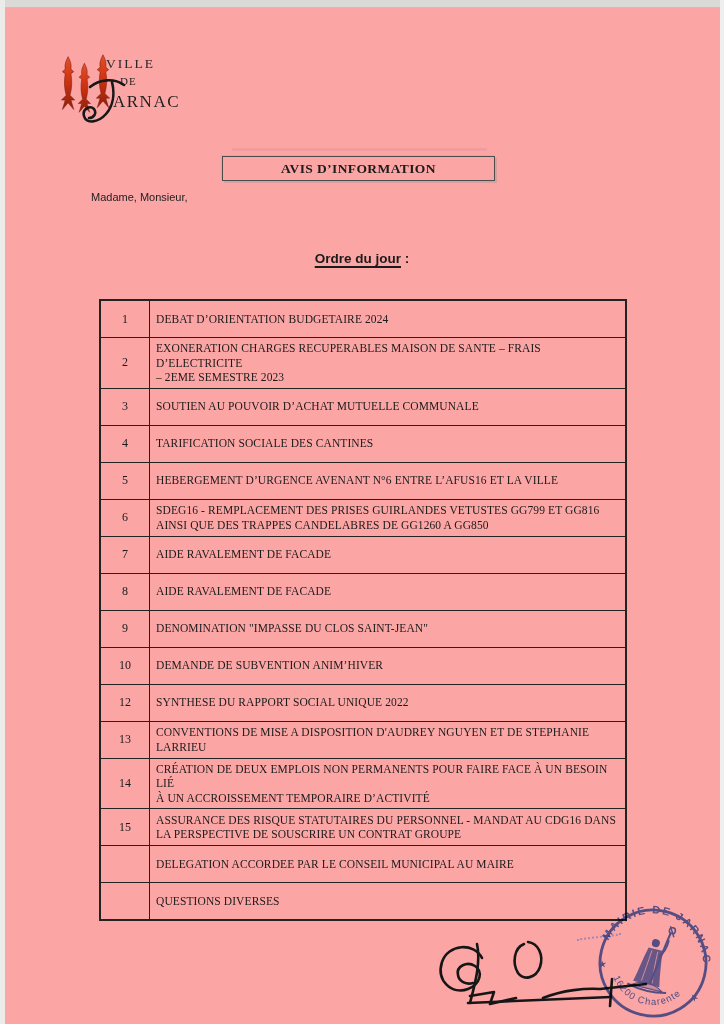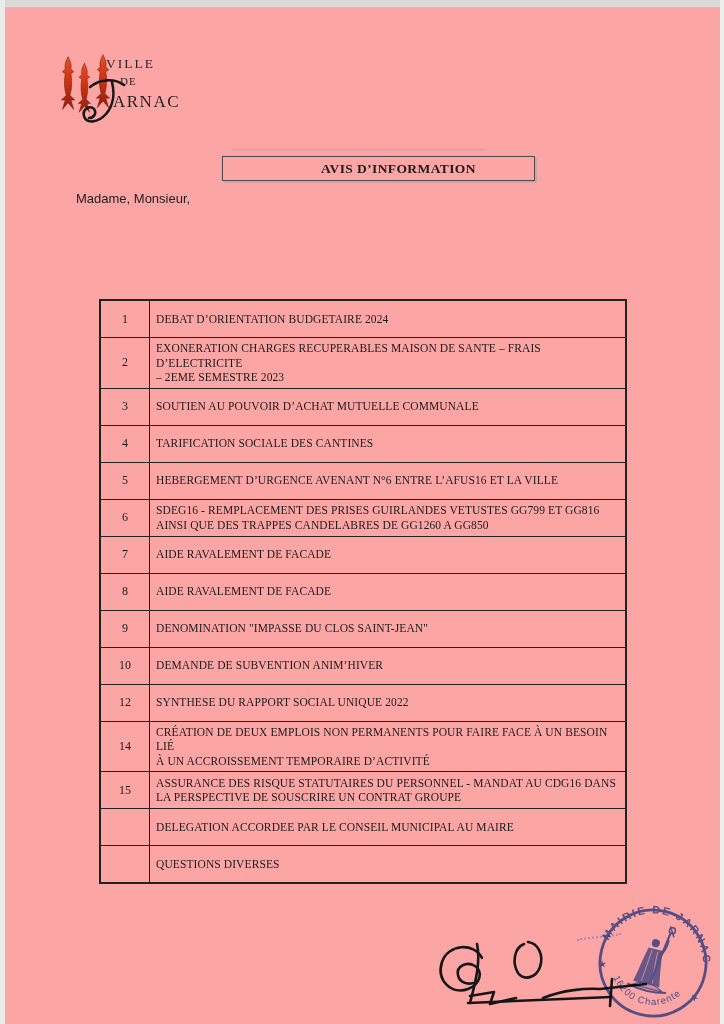--- a/index.html
+++ b/index.html
@@ -18,23 +18,23 @@
              -webkit-mask-image:linear-gradient(to bottom,#000,transparent);mask-image:linear-gradient(to bottom,#000,transparent);}
   .logo-ville{position:absolute;left:106px;top:56px;font-family:"Liberation Serif",serif;font-size:13.5px;letter-spacing:2px;color:#262626;}
   .logo-de{position:absolute;left:120px;top:75px;font-family:"Liberation Serif",serif;font-size:11px;letter-spacing:1px;color:#262626;}
   .logo-j{position:absolute;left:82px;top:78px;}
   .logo-arnac{position:absolute;left:113px;top:92px;font-family:"Liberation Serif",serif;font-size:17px;letter-spacing:1.5px;color:#1f1f1f;}
 
   
   .title-box{position:absolute;left:222px;top:156px;width:271px;height:23px;border:1px solid #4c4c4c;
              box-shadow:2px 2px 0 rgba(150,150,150,.35), -1px -1px 0 rgba(150,150,150,.2);
              text-align:center;line-height:23px;font-family:"Liberation Serif",serif;font-weight:bold;
-             font-size:13.5px;letter-spacing:.4px;color:#1b1b1b;padding-left:40px;}
-
-  .greeting{position:absolute;left:76px;top:191px;font-size:13px;color:#222;}
+             font-size:13.5px;letter-spacing:.4px;color:#1b1b1b;}
+
+  .greeting{position:absolute;left:91px;top:191px;font-size:11px;color:#222;}
   .intro{position:absolute;left:93px;top:223px;font-size:13px;color:#222;}
   .intro .date{font-weight:bold;text-decoration:underline;text-decoration-thickness:1.5px;text-underline-offset:2px;}
   .agenda-heading{position:absolute;left:0;top:251px;width:724px;text-align:center;font-size:13.5px;font-weight:bold;color:#1b1b1b;}
   .agenda-heading .u{text-decoration:underline;text-decoration-thickness:1.5px;text-underline-offset:3px;}
 
   
   .table-wrap{position:absolute;left:99px;top:299px;}
   table.agenda{border-collapse:collapse;width:528px;table-layout:fixed;border:2px solid #222;}
   table.agenda td{border:1.5px solid #222;vertical-align:middle;
                   font-family:"Liberation Serif",serif;color:#1b1b1b;}
@@ -86,20 +86,21 @@
     </svg>
     <div class="logo-arnac">ARNAC</div>
   </div>
 
   <div class="title-box">
     <span>AVIS D’INFORMATION</span>
   </div>
 
   <div class="greeting">Madame, Monsieur,</div>
 
+  <div class="agenda-heading"><span class="u">Ordre du jour</span><span> :</span></div>
 
   <div class="table-wrap">
     <table class="agenda">
       <tbody>
           <tr>
             <td class="num">1</td>
             <td class="txt">DEBAT D’ORIENTATION BUDGETAIRE 2024</td>
           </tr>
           <tr>
             <td class="num">2</td>
@@ -135,20 +136,25 @@
             <td class="num">9</td>
             <td class="txt">DENOMINATION "IMPASSE DU CLOS SAINT-JEAN"</td>
           </tr>
           <tr>
             <td class="num">10</td>
             <td class="txt">DEMANDE DE SUBVENTION ANIM’HIVER</td>
           </tr>
           <tr>
             <td class="num">12</td>
             <td class="txt">SYNTHESE DU RAPPORT SOCIAL UNIQUE 2022</td>
+          </tr>
+          <tr>
+            <td class="num">13</td>
+            <td class="txt">CONVENTIONS DE MISE A DISPOSITION D'AUDREY NGUYEN ET DE STEPHANIE
+LARRIEU</td>
           </tr>
           <tr>
             <td class="num">14</td>
             <td class="txt">CRÉATION DE DEUX EMPLOIS NON PERMANENTS POUR FAIRE FACE À UN BESOIN LIÉ
 À UN ACCROISSEMENT TEMPORAIRE D’ACTIVITÉ</td>
           </tr>
           <tr>
             <td class="num">15</td>
             <td class="txt">ASSURANCE DES RISQUE STATUTAIRES DU PERSONNEL - MANDAT AU CDG16 DANS
 LA PERSPECTIVE DE SOUSCRIRE UN CONTRAT GROUPE</td>

